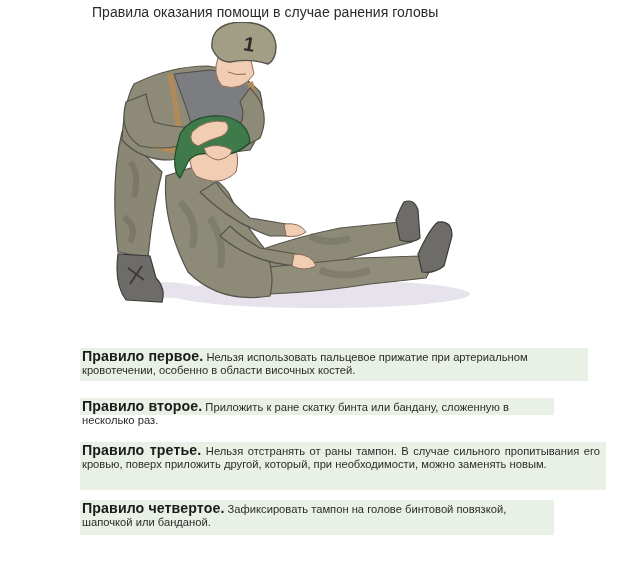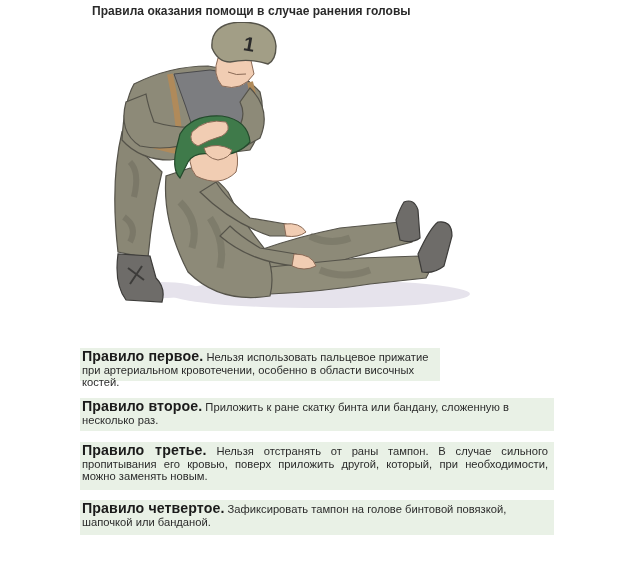--- a/index.html
+++ b/index.html
@@ -12,22 +12,22 @@
       height: 562px;
       position: relative;
       overflow: hidden;
       font-family: "Liberation Sans", "DejaVu Sans", sans-serif;
       color: #1a1a1a;
     }
     .page-title {
       position: absolute;
       left: 92px;
       top: 4px;
-      font-size: 12px;
-      font-weight: bold;
+      font-size: 14px;
+      font-weight: normal;
       color: #2a2a2a;
       letter-spacing: 0.05px;
       white-space: nowrap;
     }
     .illustration {
       position: absolute;
       left: 100px;
       top: 22px;
       width: 380px;
       height: 292px;
@@ -45,23 +45,23 @@
     .rule .rule-head {
       font-size: 14.2px;
       font-weight: bold;
       color: #1b1b1b;
       letter-spacing: 0.1px;
     }
     .rule .rule-body {
       letter-spacing: 0px;
     }
     .rule.justify { text-align: justify; }
-    #rule-1 { top: 348px; width: 360px; height: 33px; }
-    #rule-2 { top: 398px; width: 474px; height: 33px; }
-    #rule-3 { top: 442px; width: 474px; height: 48px; }
+    #rule-1 { top: 348px; width: 508px; height: 33px; }
+    #rule-2 { top: 398px; width: 474px; height: 17px; }
+    #rule-3 { top: 442px; width: 526px; height: 48px; }
     #rule-4 { top: 500px; width: 474px; height: 35px; }
   </style>
 </head>
 <body>
 
 <div class="page-title">Правила оказания помощи в случае ранения головы</div>
 
 <div class="illustration">
   <svg width="380" height="292" viewBox="0 0 380 292" xmlns="http://www.w3.org/2000/svg">
 

